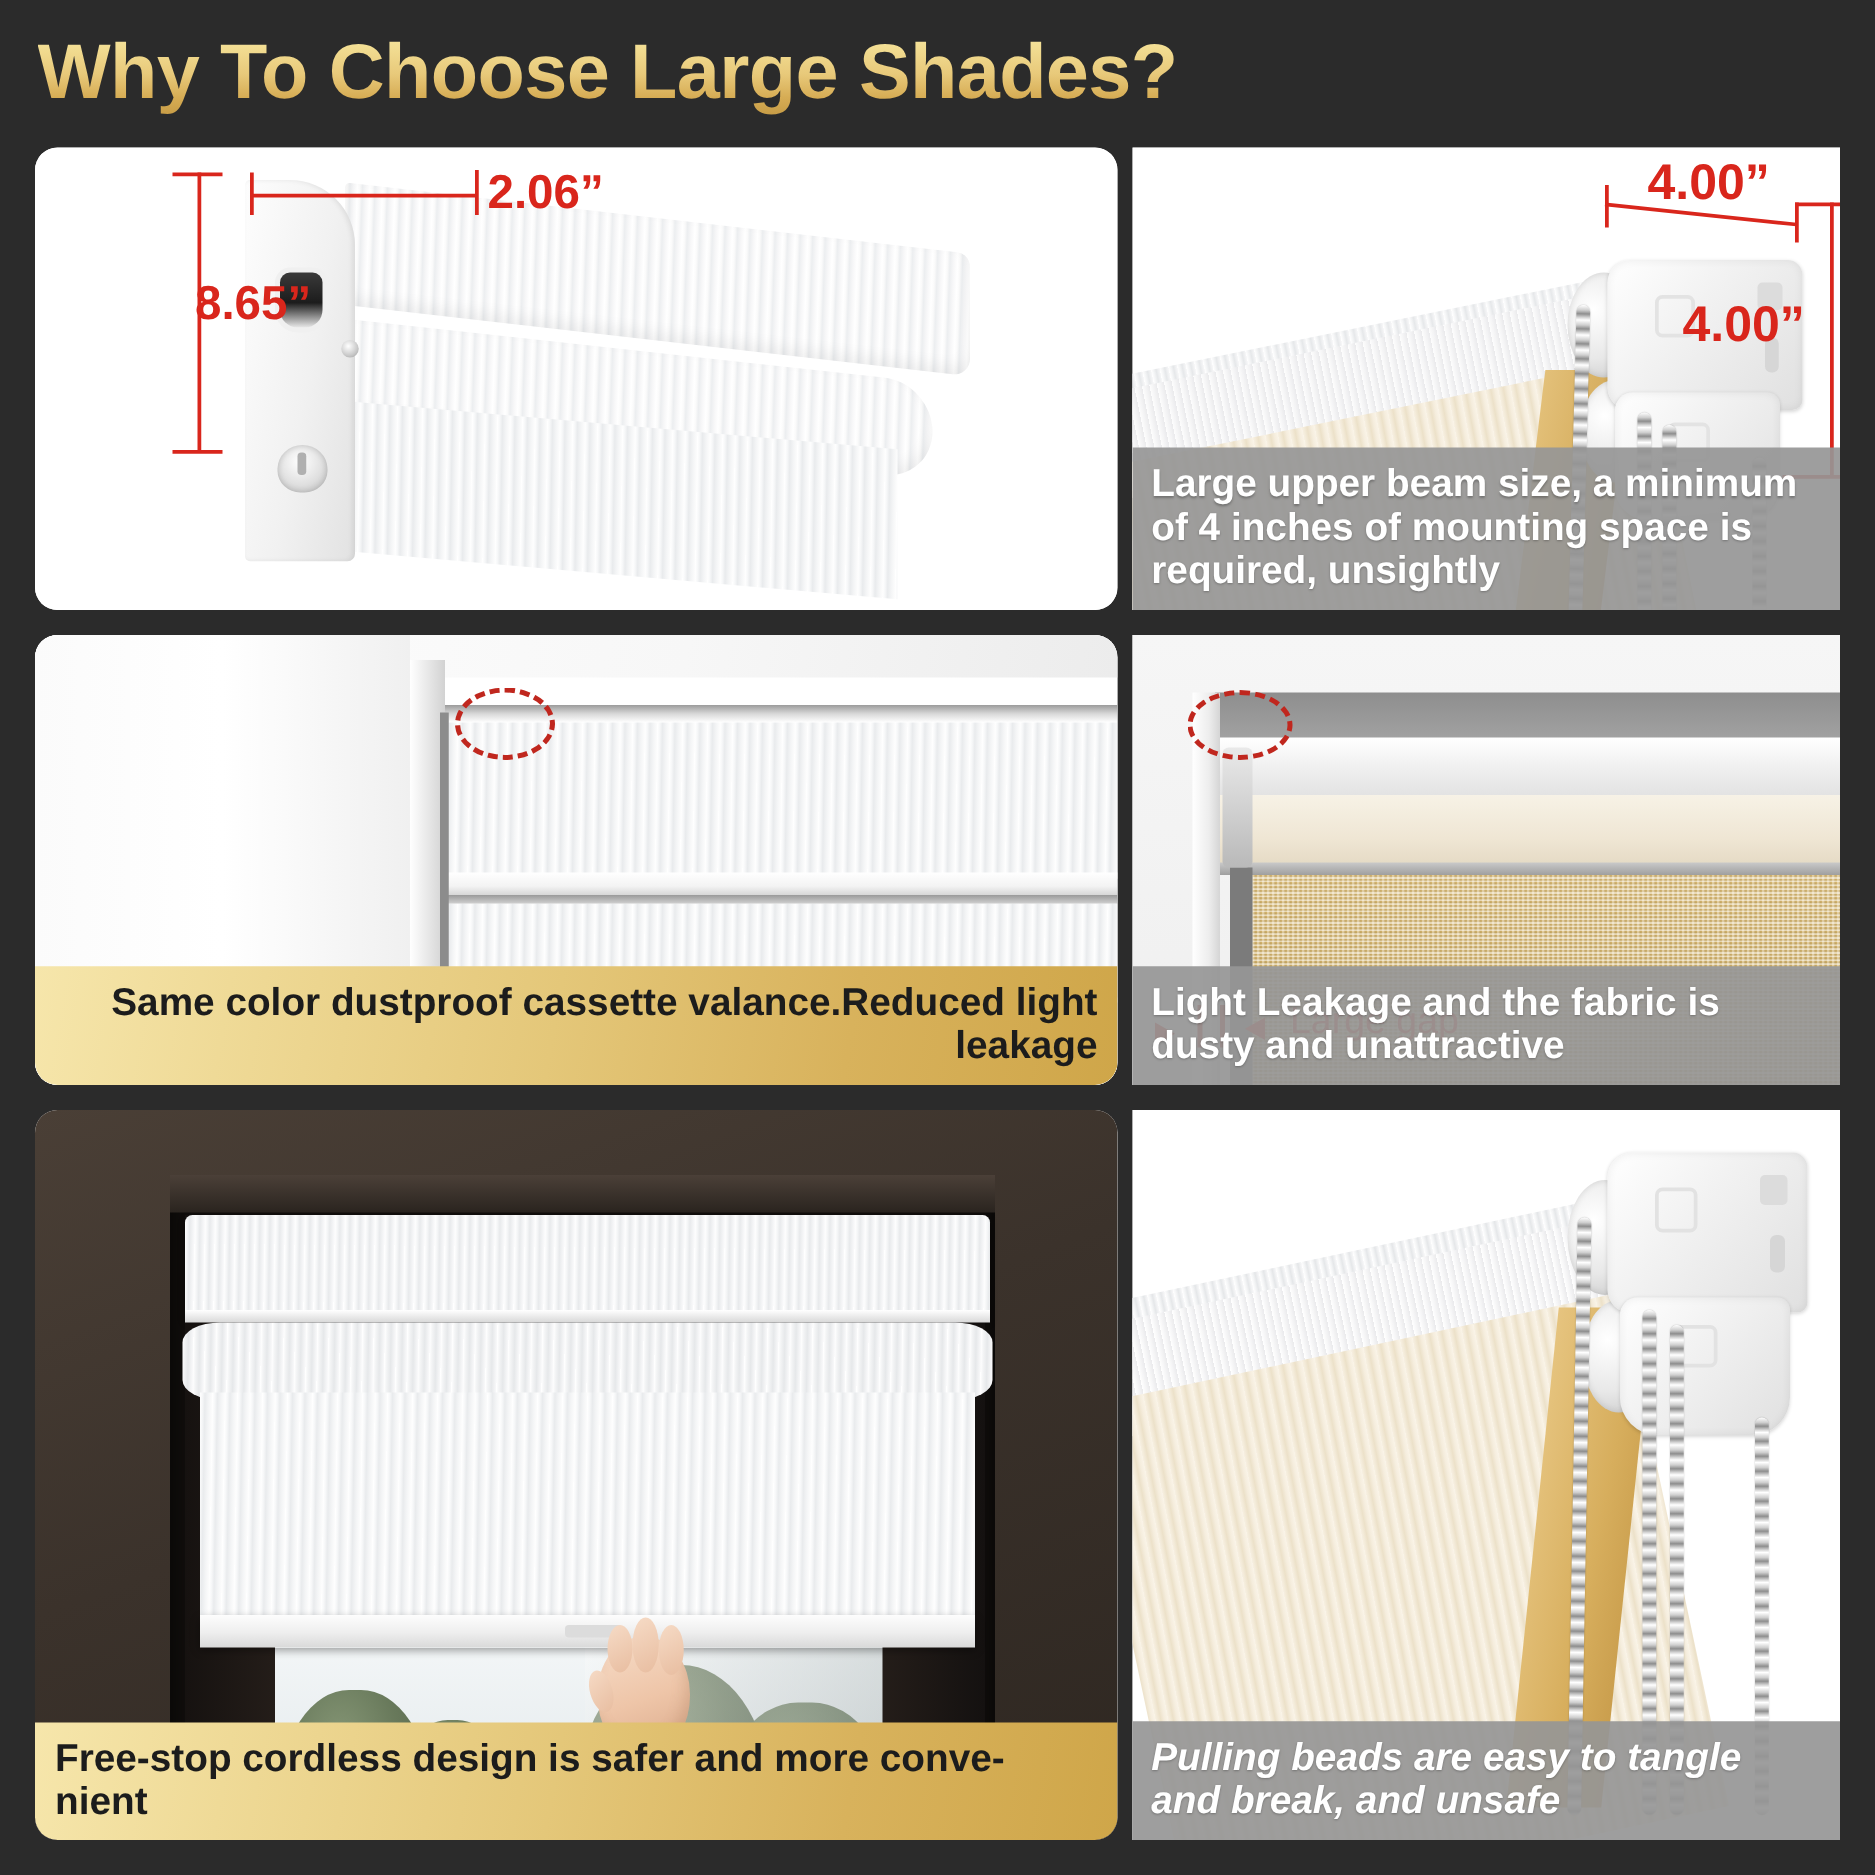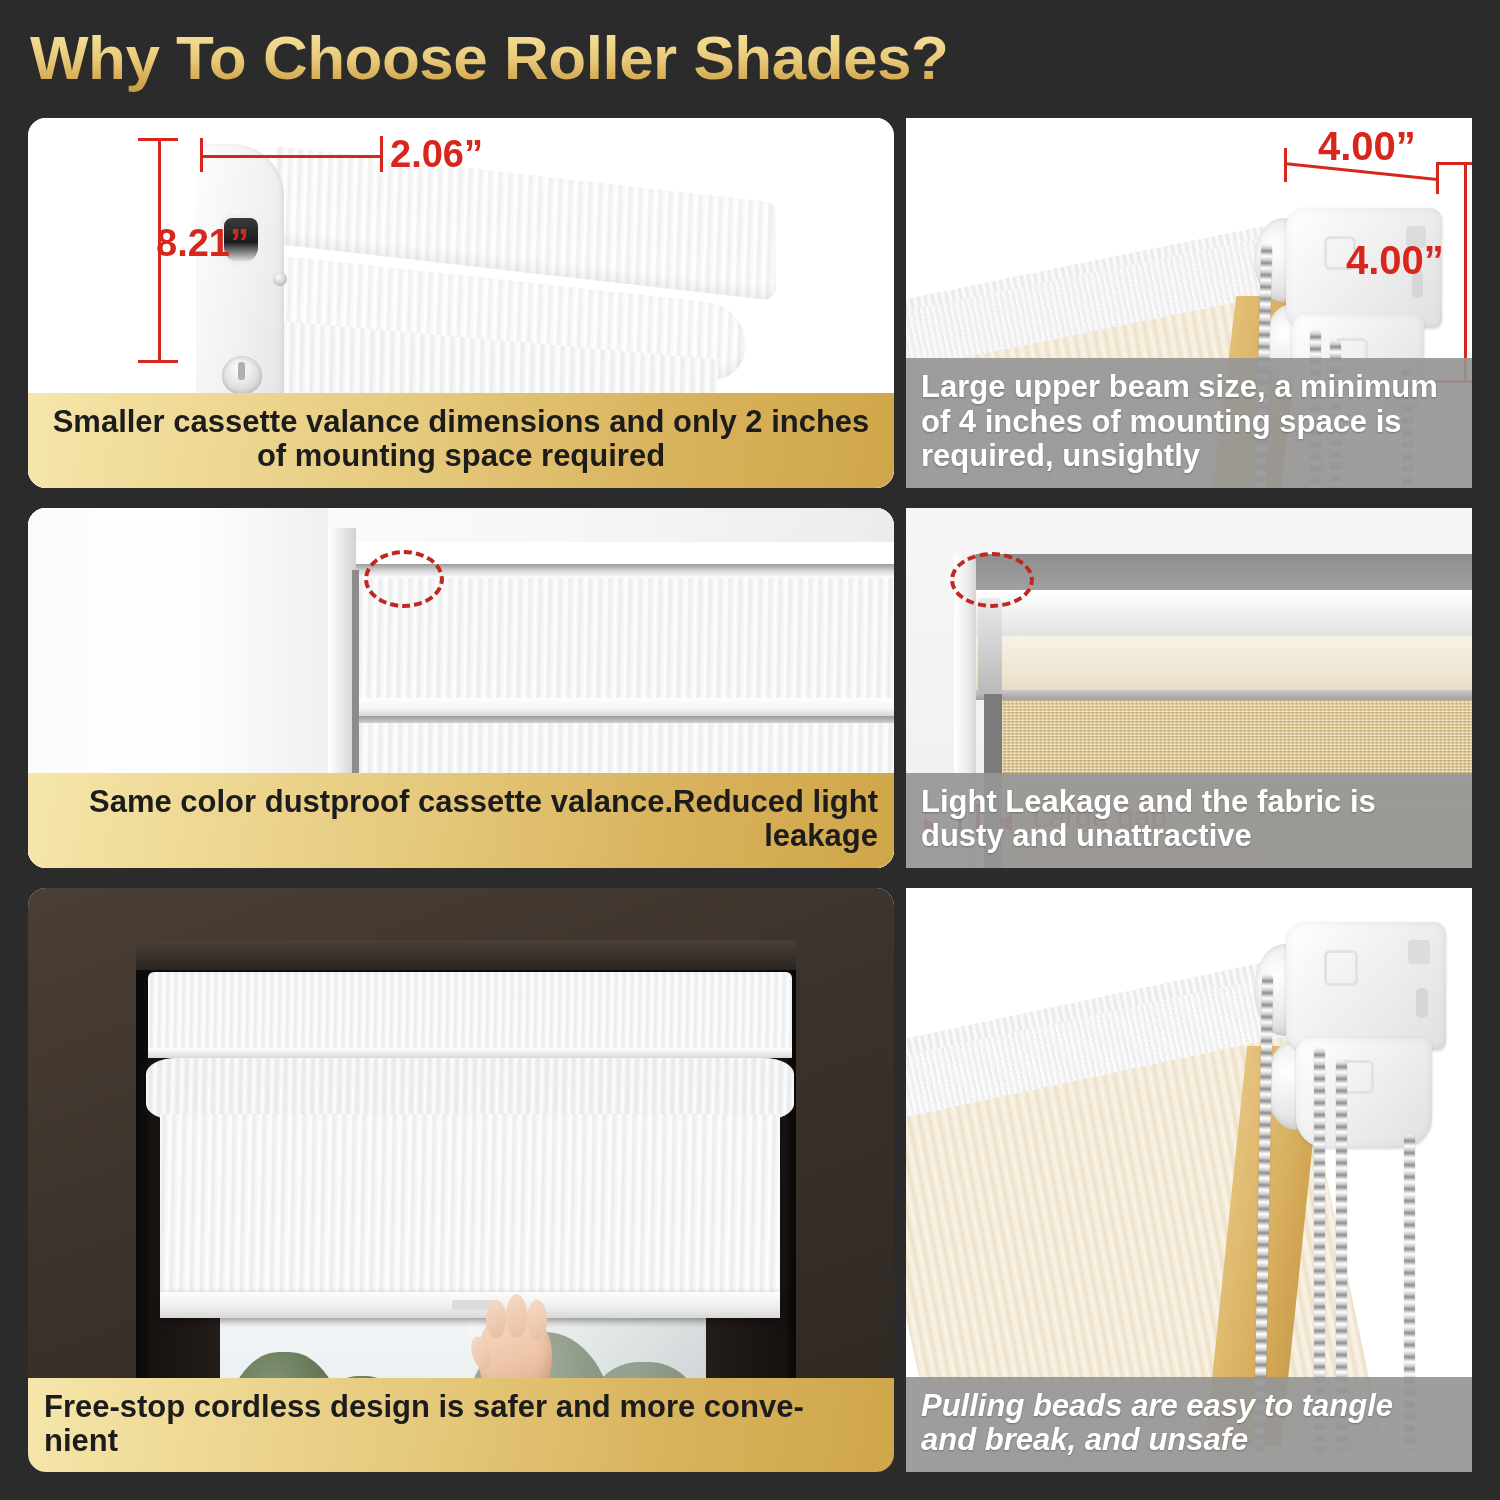--- a/index.html
+++ b/index.html
@@ -236,21 +236,21 @@
       linear-gradient(180deg,#d9b972 0%,#d2b169 50%,#cba862 100%);
   }
   .gray-strip { position:absolute; background:#9a9a9a; }
   .darkgap { position:absolute; background:#6c6c6c; }
 </style>
 </head>
 <body>
 
 <div id="root">
 
-  <div class="title">Why To Choose Roller Shades?</div>
+  <div class="title">Why To Choose Large Shades?</div>
 
   <div class="panel left" style="left:28px; top:118px; width:866px; height:370px;text-align:center;">
     <div class="photo">
       <div class="white-bg"></div>
 
       <div class="p1-bar" style="left:248px; top:28px; width:500px; height:98px;
                   transform: skewY(6.5deg); transform-origin: left top;
                   border-radius: 4px 10px 14px 4px;"></div>
 
       <div class="p1-bar" style="left:238px; top:136px; width:480px; height:78px;
@@ -278,24 +278,23 @@
                   background:#b0b0b0; border-radius:3px;"></div>
 
       <div class="dim-tick-v" style="left:172px; top:20px; height:34px;"></div>
       <div class="dim-line-h" style="left:172px; top:37px; width:182px;"></div>
       <div class="dim-tick-v" style="left:352px; top:18px; height:36px;"></div>
       <div class="dim-text" style="left:362px; top:140px; font-size:38px; transform:translateY(-125px);">2.06”</div>
 
       <div class="dim-tick-h" style="left:250px; top:20px; width:40px; transform:translateX(-140px);"></div>
       <div class="dim-line-v" style="left:270px; top:20px; height:224px; transform:translateX(-140px);"></div>
       <div class="dim-tick-h" style="left:250px; top:242px; width:40px; transform:translateX(-140px);"></div>
-      <div class="dim-text" style="left:128px; top:104px; font-size:38px;">8.21”</div>
-    </div>
-
-    <div class="cap gold">Smaller cassette valance dimensions and only 2 inches of mounting space required</div>
+      <div class="dim-text" style="left:128px; top:104px; font-size:38px;">8.65”</div>
+    </div>
+
   </div>
 
   <div class="panel right" style="left:906px; top:118px; width:566px; height:370px;">
     <div class="photo">
       <div class="white-bg"></div>
 
       <div style="position:absolute; left:-30px; top:96px; width:450px; height:54px;
                   background: repeating-linear-gradient(90deg,#ffffff 0px,#f4f5f6 2px,#e6e8ea 4px,#f8f8f9 7px);
                   transform: rotate(-11.5deg); transform-origin: right center;
                   border-radius: 4px; box-shadow: inset 0 -6px 10px rgba(0,0,0,0.07);"></div>

